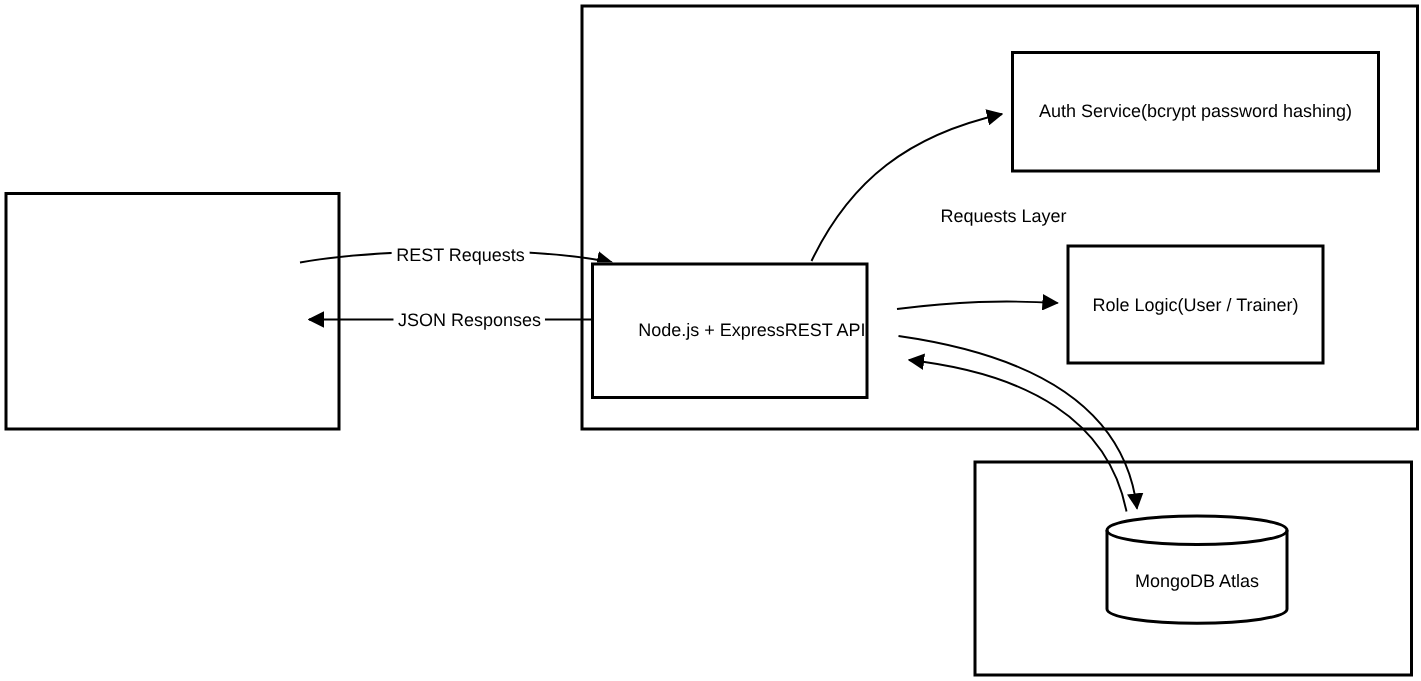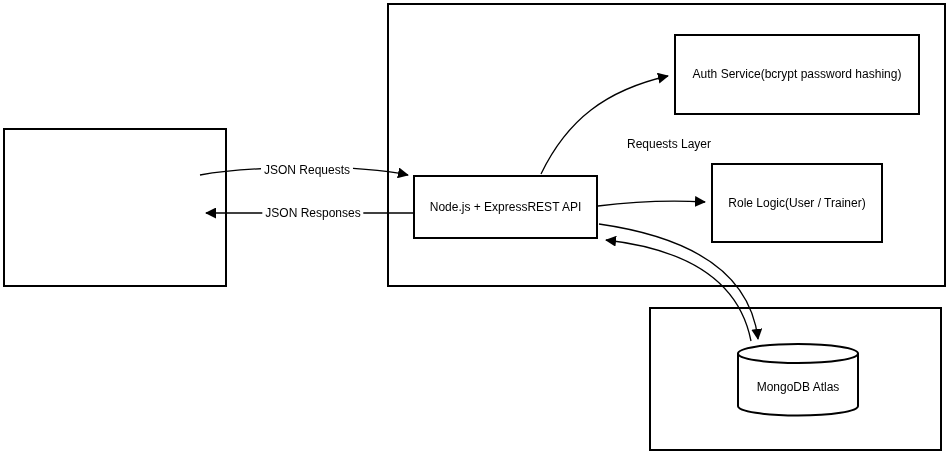--- a/index.html
+++ b/index.html
@@ -102,36 +102,36 @@
 
     <path d="M 751 341 C 739 280, 685 249, 606 240" fill="none" stroke="#000000" stroke-width="1.3" marker-end="url(#arrow)"></path>
 
     <g>
       <path d="M738 353.5 C738 348 765 344 798 344 C831 344 858 348 858 353.5 L858 406 C858 411.5 831 415.5 798 415.5 C765 415.5 738 411.5 738 406 Z" fill="#ffffff" stroke="#000000" stroke-width="2"></path>
       <path d="M738 353.5 C738 359 765 363 798 363 C831 363 858 359 858 353.5" fill="none" stroke="#000000" stroke-width="2"></path>
     </g>
   </svg>
 
 
-  <div class="node" style="left:413px; top:175px; width:185px; height:64px;">
+  <div class="node" style="left:394px; top:175px; width:185px; height:91px;justify-content:flex-end;">
     <div>Node.js + Express</div>
     <div>REST API</div>
   </div>
 
   <div class="node" style="left:674px; top:34px; width:246px; height:81px;">
     <div>Auth Service</div>
     <div>(bcrypt password hashing)</div>
   </div>
 
   <div class="node" style="left:711px; top:163px; width:172px; height:80px;">
     <div>Role Logic</div>
     <div>(User / Trainer)</div>
   </div>
 
   <div class="container-label" style="left:669px; top:137px;">Requests Layer</div>
 
-  <div class="edge-label" style="left:307px; top:163px;">JSON Requests</div>
+  <div class="edge-label" style="left:307px; top:163px;">REST Requests</div>
 
   <div class="edge-label" style="left:313px; top:206px;">JSON Responses</div>
 
   <div class="cylinder-label">MongoDB Atlas</div>
 
 </div>
 
 </body></html>

